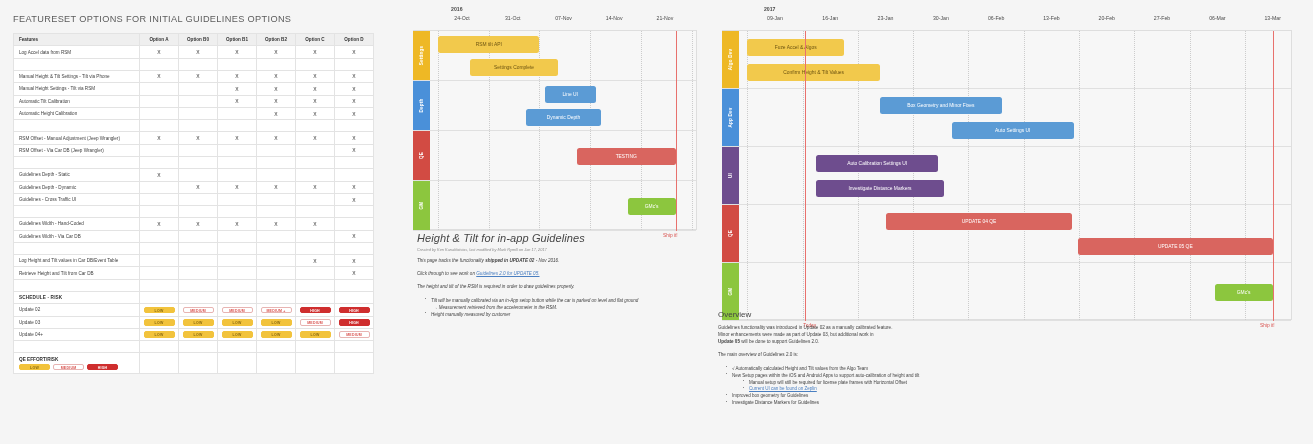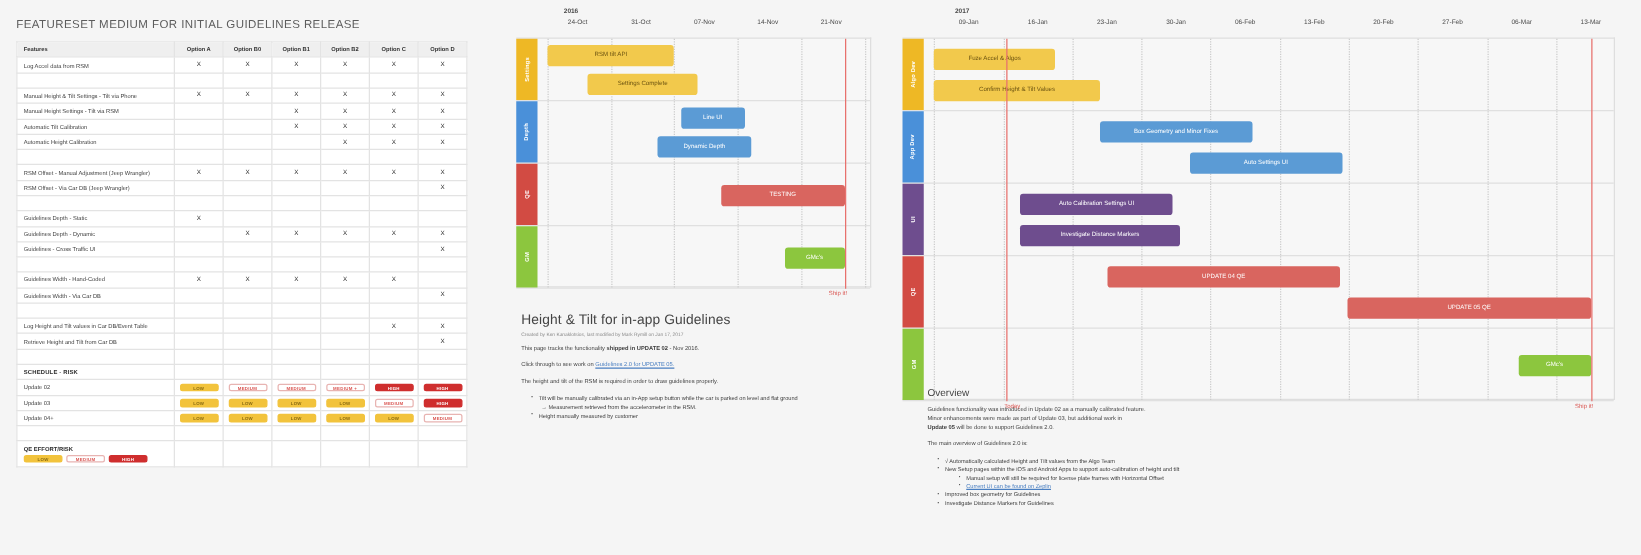--- a/index.html
+++ b/index.html
@@ -117,21 +117,21 @@
   .panel-mid{position:absolute;left:404px;top:0;width:302px;height:444px;}
   .panel-right{position:absolute;left:710px;top:0;width:603px;height:444px;}
   .ov-block{position:absolute;}
 </style>
 </head>
 <body>
 
 <div class="page">
 
   <div class="panel-left">
-    <div class="fs-title">FEATURESET MEDIUM FOR INITIAL GUIDELINES RELEASE</div>
+    <div class="fs-title">FEATURESET OPTIONS FOR INITIAL GUIDELINES OPTIONS</div>
     <table class="fs-table">
       <colgroup>
         <col class="w-feature">
           <col class="w-opt">
           <col class="w-opt">
           <col class="w-opt">
         <col class="w-opt">
           <col class="w-opt">
           <col class="w-opt">
       </colgroup>
@@ -452,21 +452,21 @@
               <div class="vline" style="left: 210.93px;"></div>
               <div class="vline" style="left: 261.66px;"></div>
             </div>
             <div class="bar greenbar" style="left: 214.58px; width: 48.06px; top: 16.5px; height: 17px;">GMc's</div>
           </div>
           <div class="marker-line" style="left: 262.64px; height: 200px;"></div>
         </div>
         <div class="marker-label" style="left: auto; top: 229px; right: 19.36px;">Ship it!</div>
       </div>
 
-    <div class="ov-block" style="left:13px;top:250px;width:275px;">
+    <div class="ov-block" style="left:13px;top:232px;width:275px;font-style:italic;">
       <div class="txt-h1">Height &amp; Tilt for in-app Guidelines</div>
       <div class="txt-byline">Created by Ken Kanaklotsios, last modified by Mark Rymill on Jan 17, 2017</div>
       <div class="txt-p">
         <span>This page tracks the functionality </span><b>shipped in UPDATE 02</b><span> - Nov 2016.</span>
       </div>
       <div class="txt-p">
         <span>Click through to see work on </span><a class="lnk" href="#">Guidelines 2.0 for UPDATE 05.</a>
       </div>
       <div class="txt-p">The height and tilt of the RSM is required in order to draw guidelines properly.</div>
       <ul class="txt-ul" id="mid-bullets">
@@ -587,21 +587,21 @@
             </div>
             <div class="bar greenbar" style="left: 492.58px; width: 58.065px; top: 20.5px; height: 17px;">GMc's</div>
           </div>
           <div class="marker-line" style="left: 83.36px; height: 290px;"></div>
           <div class="marker-line" style="left: 550.645px; height: 290px;"></div>
         </div>
         <div class="marker-label" style="left: 81.36px; top: 319px;">Today</div>
         <div class="marker-label" style="left: auto; top: 319px; right: 17.355px;">Ship it!</div>
       </div>
 
-    <div class="ov-block" style="left:32px;top:310px;width:420px;">
+    <div class="ov-block" style="left:8px;top:310px;width:420px;">
       <div class="txt-h2" style="margin-top:0">Overview</div>
       <div class="txt-p">
         <span>Guidelines functionality was introduced in Update 02 as a manually calibrated feature.</span><br>
         <span>Minor enhancements were made as part of Update 03, but additional work in</span><br>
         <b>Update 05</b><span> will be done to support Guidelines 2.0.</span>
       </div>
       <div class="txt-p">The main overview of Guidelines 2.0 is:</div>
       <ul class="txt-ul" id="right-bullets">
           <li>√ Automatically calculated Height and Tilt values from the Algo Team</li>
           <li>New Setup pages within the iOS and Android Apps to support auto-calibration of height and tilt<ul>

